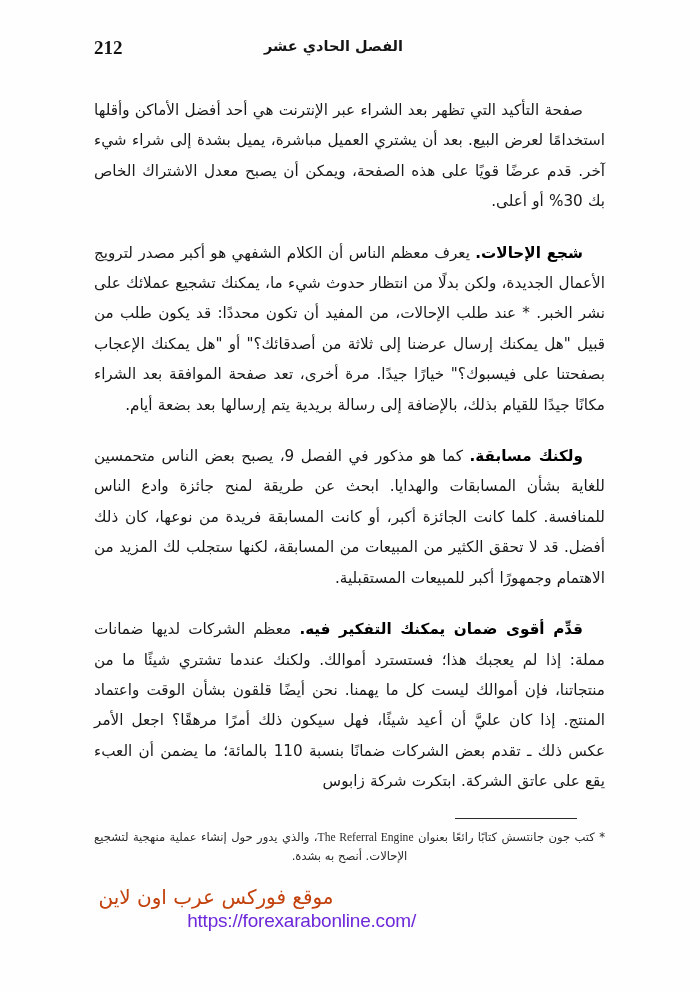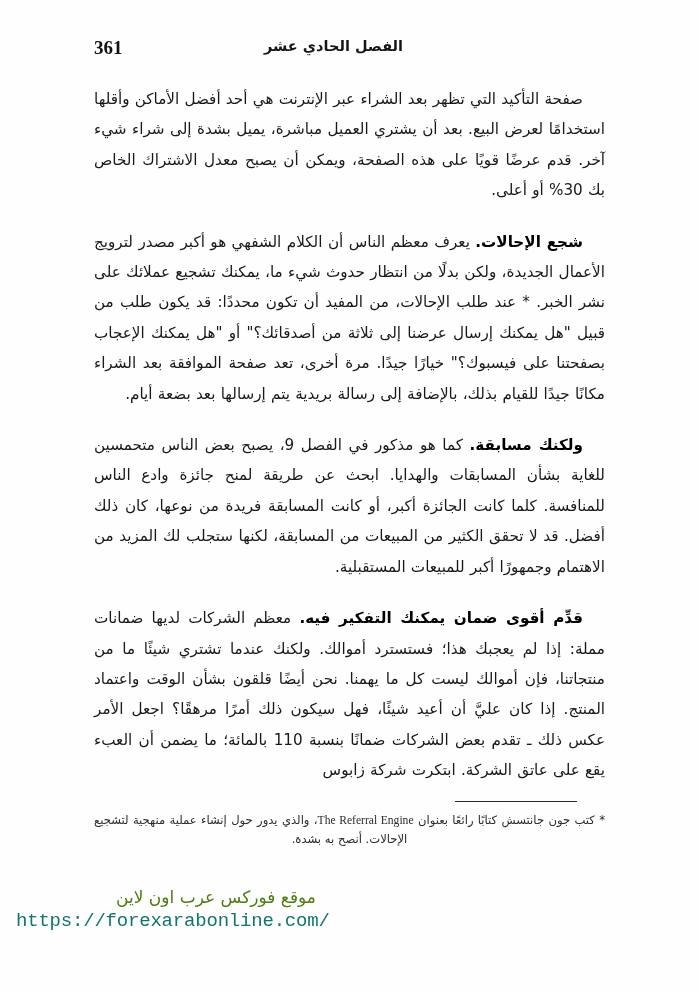--- a/index.html
+++ b/index.html
@@ -49,21 +49,21 @@
     top: -1px;
     font-family: "Liberation Serif", "DejaVu Serif", serif;
     font-size: 19px;
     font-weight: bold;
     color: #121212;
   }
 
   
   .body-column {
     position: absolute;
-    top: 84px;
+    top: 95px;
     right: 94px;
     left: 94px;
     direction: rtl;
     text-align: justify;
     text-align-last: right;
   }
   .para {
     font-size: 15.2px;
     line-height: 30.4px;
     margin: 0 0 21px 0;
@@ -78,21 +78,21 @@
   }
   .latin {
     font-family: "Liberation Serif", "DejaVu Serif", serif;
     direction: ltr;
     unicode-bidi: isolate;
   }
 
   
   .footnote-area {
     position: absolute;
-    top: 801px;
+    top: 818px;
     right: 94px;
     left: 94px;
     direction: rtl;
   }
   .footnote-rule {
     width: 122px;
     height: 1px;
     background: #2a2a2a;
     margin: 0 28px 9px auto;
   }
@@ -108,44 +108,44 @@
   
   .watermark {
     position: absolute;
     top: 886px;
     left: 16px;
     width: 400px;
     direction: rtl;
     text-align: center;
   }
   .watermark-ar {
-    font-size: 17px;
+    font-size: 20px;
     line-height: 22px;
-    color: #4d7c0f;
+    color: #c2410c;
     white-space: nowrap;
   }
   .watermark-url {
     direction: ltr;
-    font-family: Liberation Mono, monospace;
+    font-family: Liberation Sans, sans-serif;
     font-size: 19px;
     line-height: 24px;
-    color: #0f766e;
+    color: #6d28d9;
     letter-spacing: -0.2px;
     margin-top: 1px;
-    text-align: left;
+    text-align: right;
   }
 </style>
 </head>
 <body>
 
 <div class="page">
 
   <div class="header">
     <div class="header-title">الفصل الحادي عشر</div>
-    <div class="header-folio">361</div>
+    <div class="header-folio">212</div>
   </div>
 
   <div class="body-column">
 
     <p class="para">
       <span>صفحة التأكيد التي تظهر بعد الشراء عبر الإنترنت هي أحد أفضل الأماكن وأقلها استخدامًا لعرض البيع. بعد أن يشتري العميل مباشرة، يميل بشدة إلى شراء شيء آخر. قدم عرضًا قويًا على هذه الصفحة، ويمكن أن يصبح معدل الاشتراك الخاص بك 30% أو أعلى.</span>
     </p>
 
     <p class="para">
       <span class="lead">شجع الإحالات.</span><span> يعرف معظم الناس أن الكلام الشفهي هو أكبر مصدر لترويج الأعمال الجديدة، ولكن بدلًا من انتظار حدوث شيء ما، يمكنك تشجيع عملائك على نشر الخبر. * عند طلب الإحالات، من المفيد أن تكون محددًا: قد يكون طلب من قبيل "هل يمكنك إرسال عرضنا إلى ثلاثة من أصدقائك؟" أو "هل يمكنك الإعجاب بصفحتنا على فيسبوك؟" خيارًا جيدًا. مرة أخرى، تعد صفحة الموافقة بعد الشراء مكانًا جيدًا للقيام بذلك، بالإضافة إلى رسالة بريدية يتم إرسالها بعد بضعة أيام.</span>

